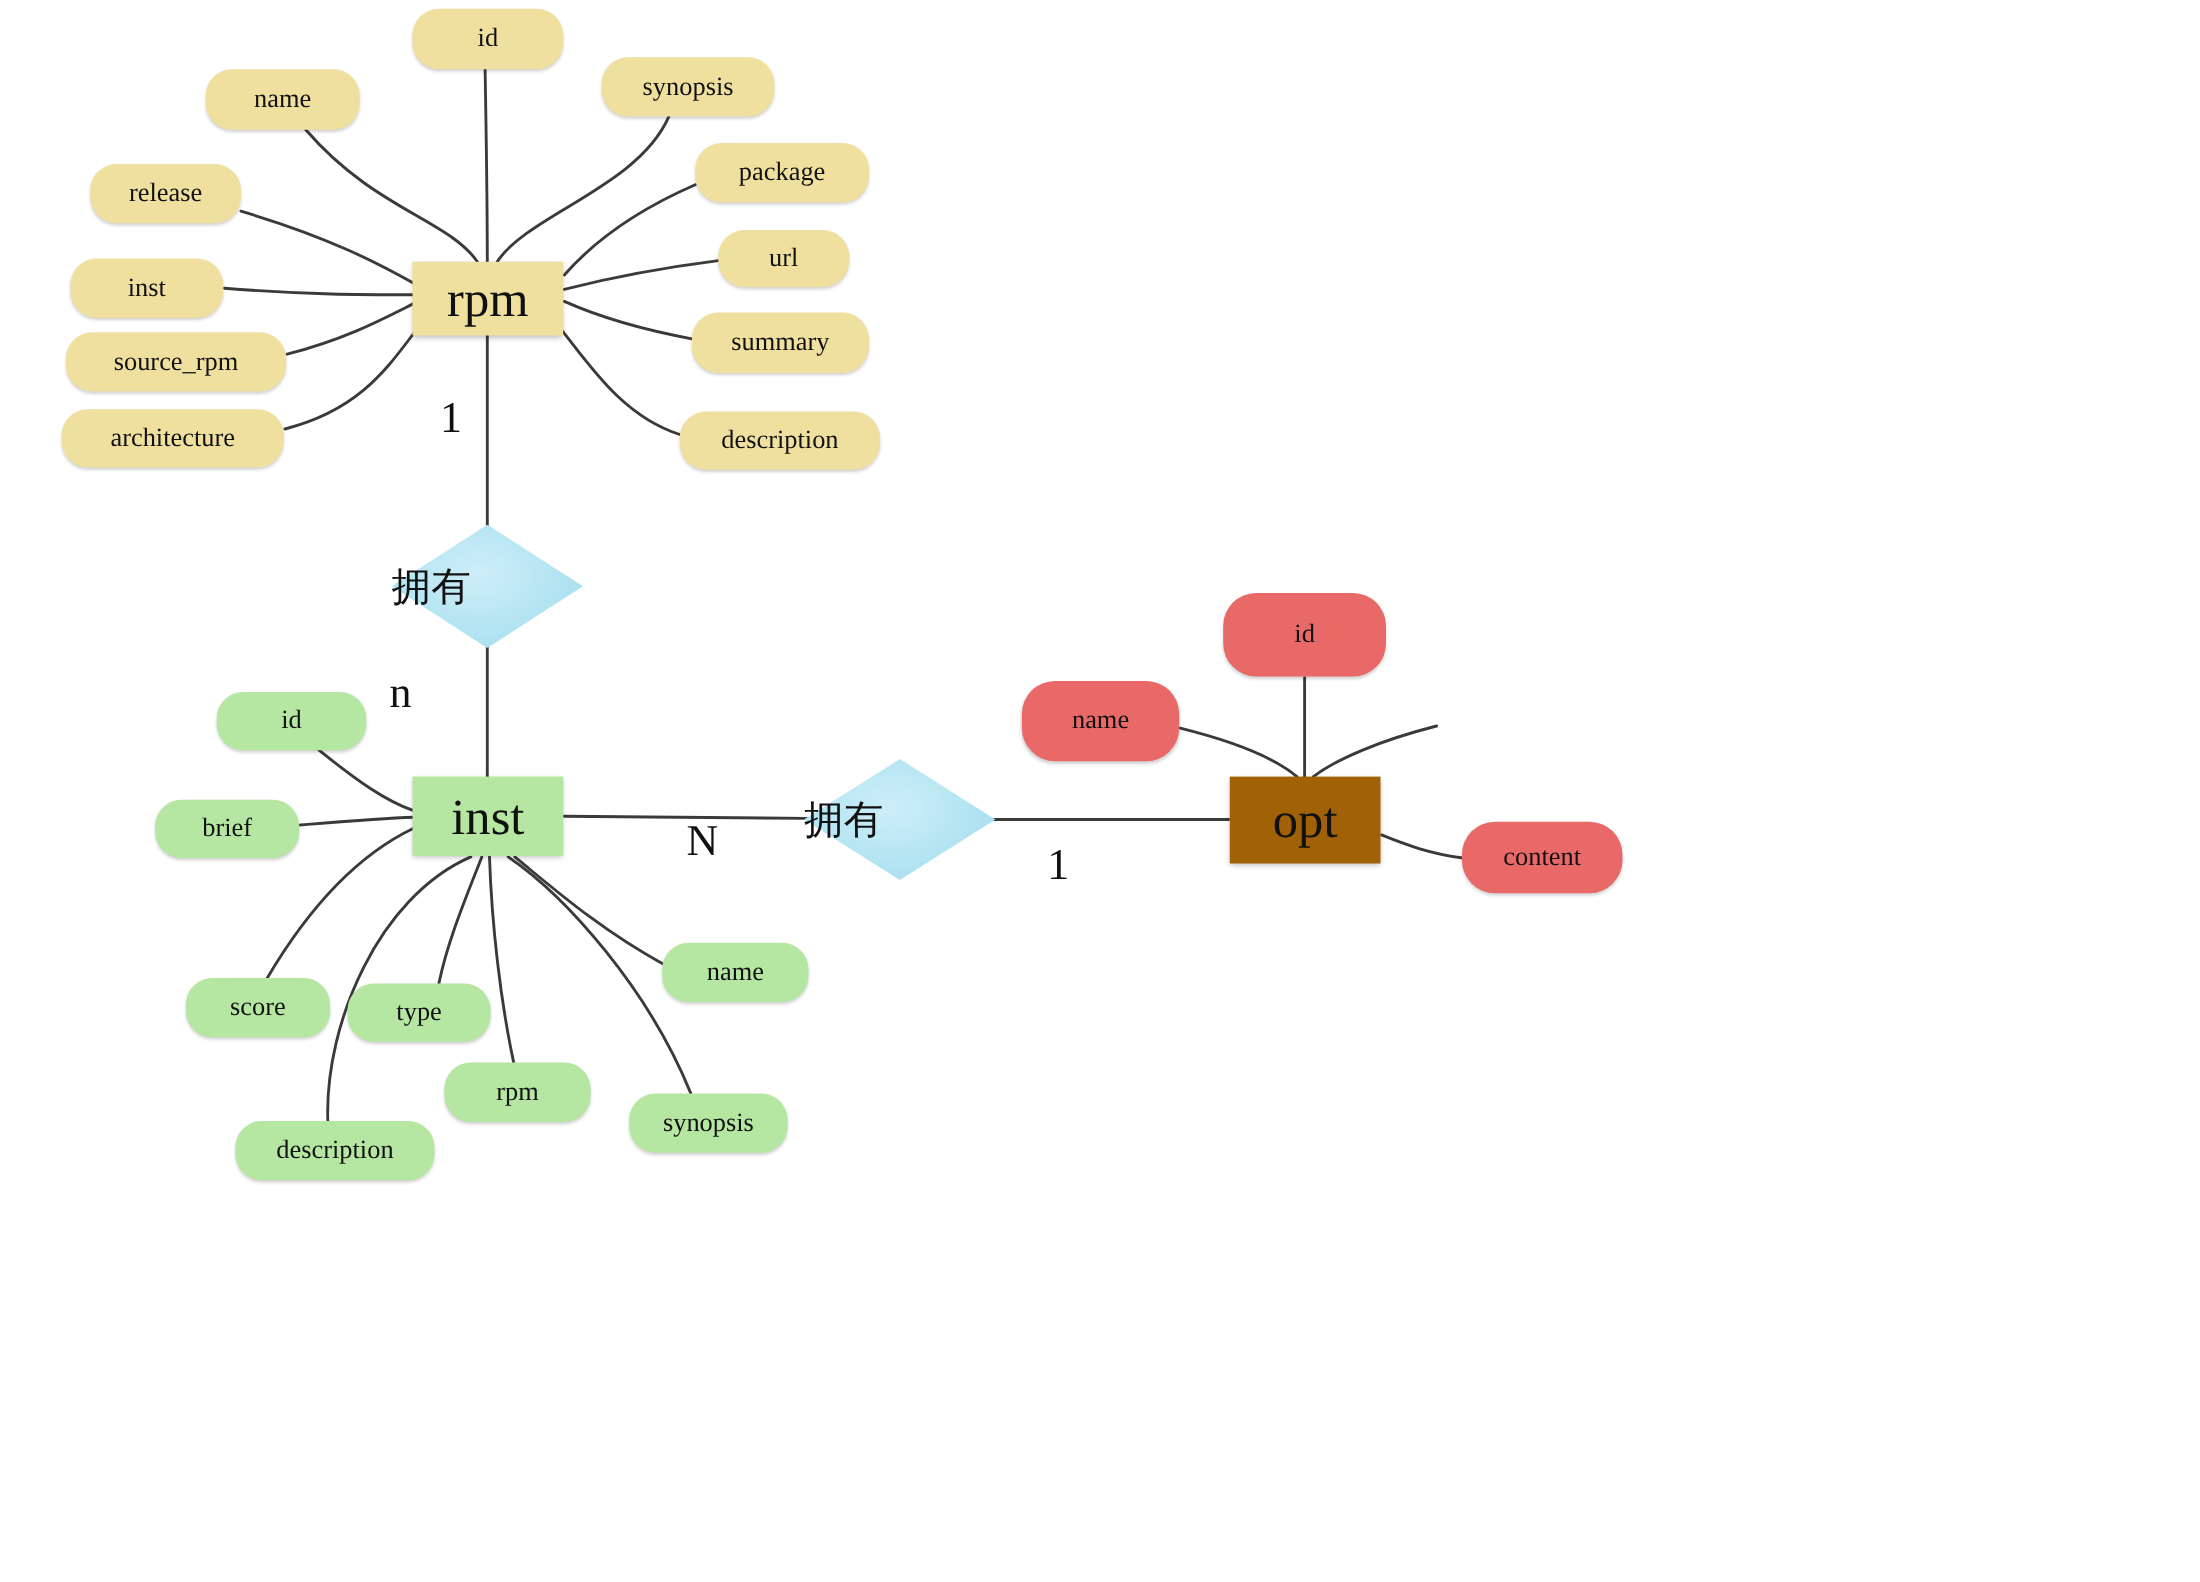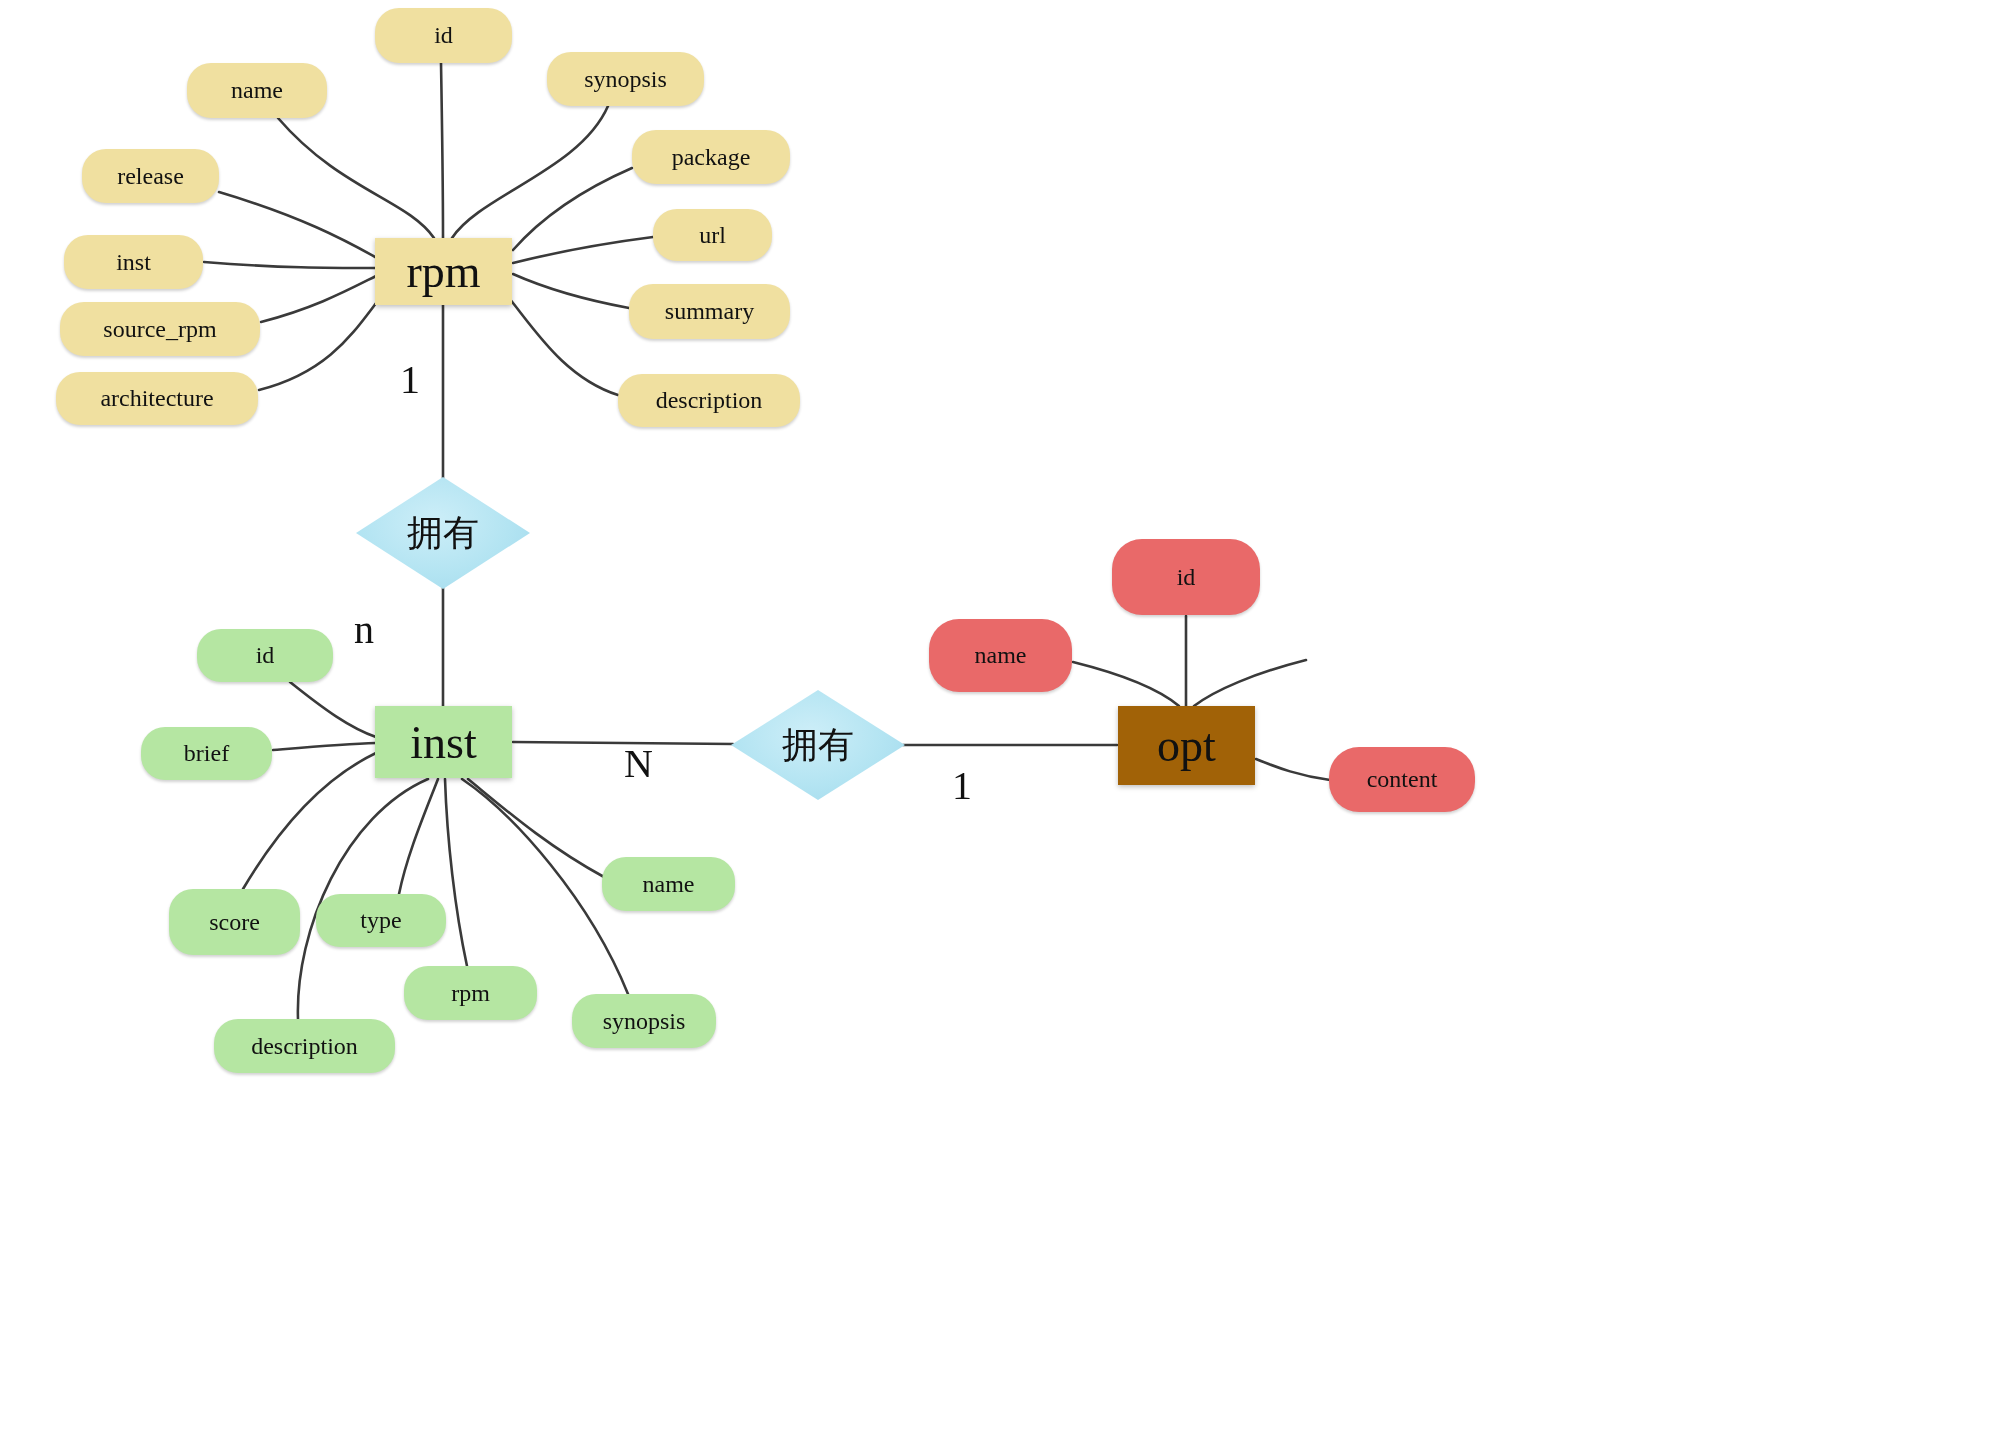--- a/index.html
+++ b/index.html
@@ -44,21 +44,21 @@
     font-size: 46px;
     box-shadow: 0 2px 5px rgba(0,0,0,0.25);
   }
   .entity.yellow { background: #f0e0a0; }
   .entity.green  { background: #b5e6a2; }
   .entity.red    { background: #a16207; }
   .diamond {
     position: absolute;
     display: flex;
     align-items: center;
-    justify-content: center;
+    justify-content: flex-start;
   }
   .diamond .shape {
     position: absolute;
     left: 0; top: 0; right: 0; bottom: 0;
     background: radial-gradient(ellipse at 45% 40%, #cdeef8 0%, #b3e4f2 55%, #9fd8ec 100%);
     clip-path: polygon(50% 0%, 100% 50%, 50% 100%, 0% 50%);
   }
   .diamond .dlabel {
     position: relative;
     font-size: 36px;
@@ -124,21 +124,21 @@
 
   <span class="card" style="left:400px; top:356px;">1</span>
   <div class="diamond" style="left:356px; top:477px; width:174px; height:112px;">
     <span class="shape"></span>
     <span class="dlabel">拥有</span>
   </div>
   <span class="card" style="left:354px; top:606px;">n</span>
 
   <div class="pill green" style="left:197px; top:629px;  width:136px; height:53px;">id</div>
   <div class="pill green" style="left:141px; top:727px;  width:131px; height:53px;">brief</div>
-  <div class="pill green" style="left:169px; top:889px;  width:131px; height:66px;">score</div>
+  <div class="pill green" style="left:169px; top:889px;  width:131px; height:54px;">score</div>
   <div class="pill green" style="left:214px; top:1019px; width:181px; height:54px;">description</div>
   <div class="pill green" style="left:316px; top:894px;  width:130px; height:53px;">type</div>
   <div class="pill green" style="left:404px; top:966px;  width:133px; height:54px;">rpm</div>
   <div class="pill green" style="left:572px; top:994px;  width:144px; height:54px;">synopsis</div>
   <div class="pill green" style="left:602px; top:857px;  width:133px; height:54px;">name</div>
   <div class="entity green" style="left:375px; top:706px; width:137px; height:72px;">inst</div>
 
   <span class="card" style="left:624px; top:740px;">N</span>
   <div class="diamond" style="left:731px; top:690px; width:174px; height:110px;">
     <span class="shape"></span>

